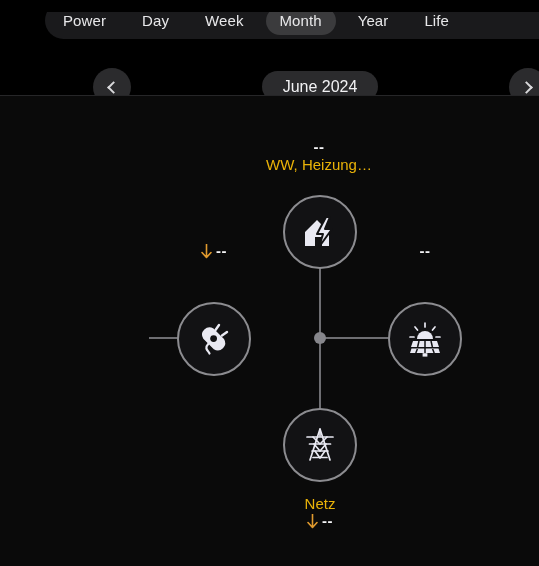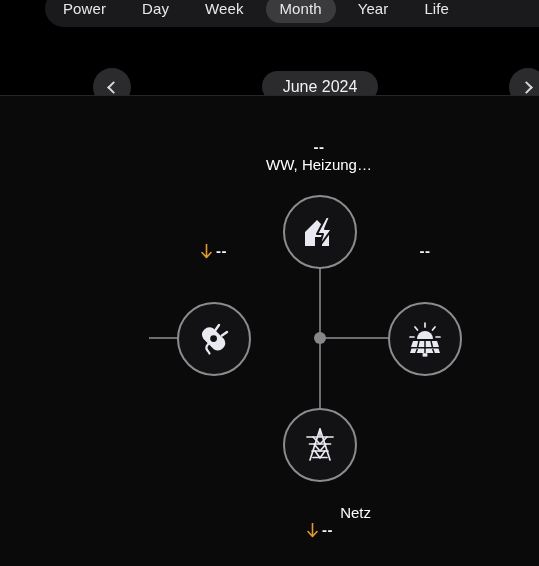--- a/index.html
+++ b/index.html
@@ -9,21 +9,21 @@
     height: 566px;
     background: #000000;
     font-family: "Liberation Sans", sans-serif;
     overflow: hidden;
     position: relative;
   }
 
   
   #tabbar-wrap {
     position: absolute;
-    left: 0; top: 0;
+    left: 0; top: 12px;
     width: 539px; height: 30px;
     overflow: hidden;
   }
   #tabbar {
     position: absolute;
     left: 45px; top: -10px;
     height: 37px;
     width: 520px;
     background: #1A1A1C;
     border-radius: 19px;
@@ -140,41 +140,41 @@
   
   .lblgroup { position: absolute; text-align: center; }
   .val {
     color: #F4F4F6;
     font-size: 15px;
     font-weight: bold;
     line-height: 16px;
     letter-spacing: .5px;
   }
   .name {
-    color: #ffffff;
+    color: #eab308;
     font-size: 15px;
     line-height: 19px;
     white-space: nowrap;
   }
   .valrow {
     display: flex;
     align-items: center;
     justify-content: center;
     gap: 4px;
     line-height: 16px;
   }
   .arrow-dn {
     width: 11px; height: 15px;
     display: inline-block;
   }
 
   #lbl-house    { left: 219px; top: 43px;  width: 200px; }
   #lbl-rest     { left: 164px; top: 147px; width: 100px; }
   #lbl-erzeuger { left: 375px; top: 147px; width: 100px; }
-  #lbl-netz     { left: 269px; top: 407px; width: 102px; text-align: right; }
+  #lbl-netz     { left: 269px; top: 398px; width: 102px; }
 </style>
 </head>
 <body>
 
 <div id="tabbar-wrap">
   <div id="tabbar">
     <div class="tab">Power</div>
     <div class="tab">Day</div>
     <div class="tab">Week</div>
     <div class="tab active">Month</div>

